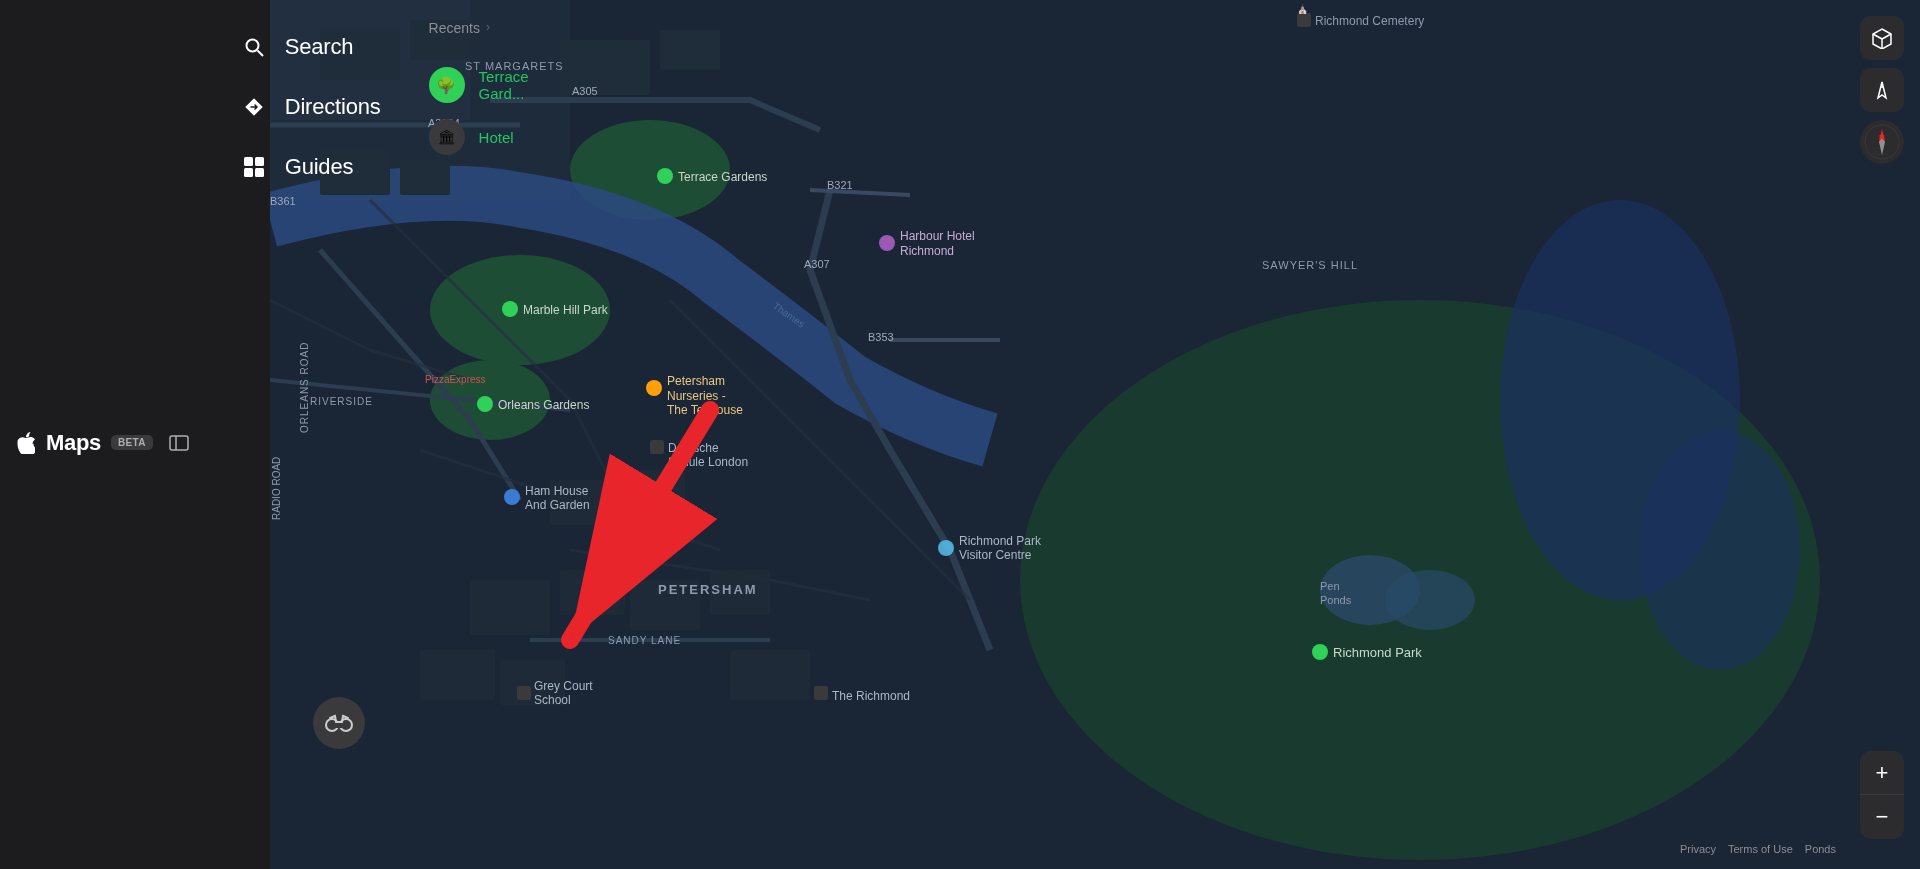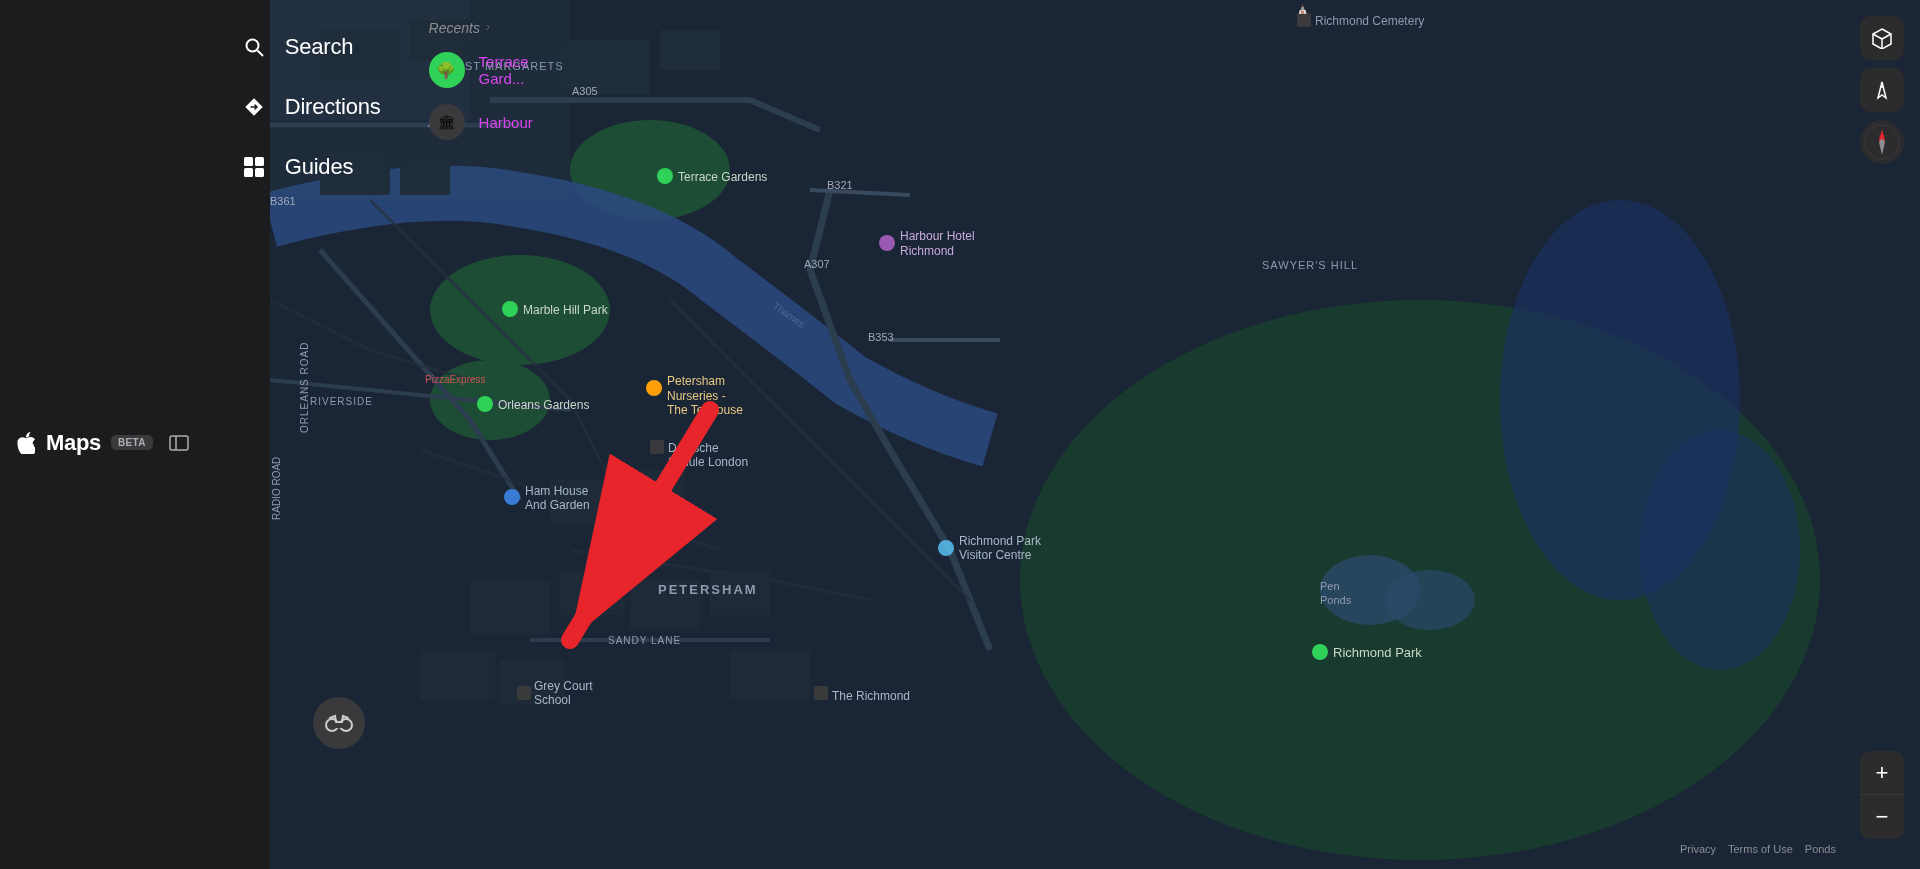--- a/index.html
+++ b/index.html
@@ -84,22 +84,21 @@
       letter-spacing: -0.2px;
     }
 
     .recents-section {
       padding: 12px 20px 8px;
     }
 
     .recents-header {
       display: flex;
       gap: 6px;
-      margin-bottom: 8px;
-      font-style: italic;
+      margin-bottom: 23px;
     }
 
     .recents-label {
       font-size: 14px;
       font-weight: 500;
       color: #8e8e93;
     }
 
     .recents-chevron {
       color: #636366;
@@ -120,21 +119,21 @@
       display: flex; align-items: center; justify-content: center;
       font-size: 16px;
       flex-shrink: 0;
     }
 
     .recent-icon.green { background: #30d158; }
     .recent-icon.gray { background: #3a3a3c; }
 
     .recent-label {
       font-size: 15px;
-      color: #d946ef;
+      color: #22c55e;
       font-weight: 400;
     }
 
     .sidebar-footer {
       margin-top: auto;
       padding: 16px 20px;
     }
 
     .business-card {
       background: #2c2c2e;
@@ -320,21 +319,21 @@
     <div class="recents-header">
       <span class="recents-label">Recents</span>
       <span class="recents-chevron">›</span>
     </div>
     <div class="recent-item">
       <div class="recent-icon green">🌳</div>
       <span class="recent-label">Terrace Gard...</span>
     </div>
     <div class="recent-item">
       <div class="recent-icon gray" style="font-size:14px;">🏛</div>
-      <span class="recent-label">Harbour</span>
+      <span class="recent-label">Hotel</span>
     </div>
   </div>
 
 </div>
 
 <div class="map-container">
   
   <svg width="1650" height="869" viewBox="0 0 1650 869" xmlns="http://www.w3.org/2000/svg">
 
     <rect width="1650" height="869" fill="#1a2535"></rect>

